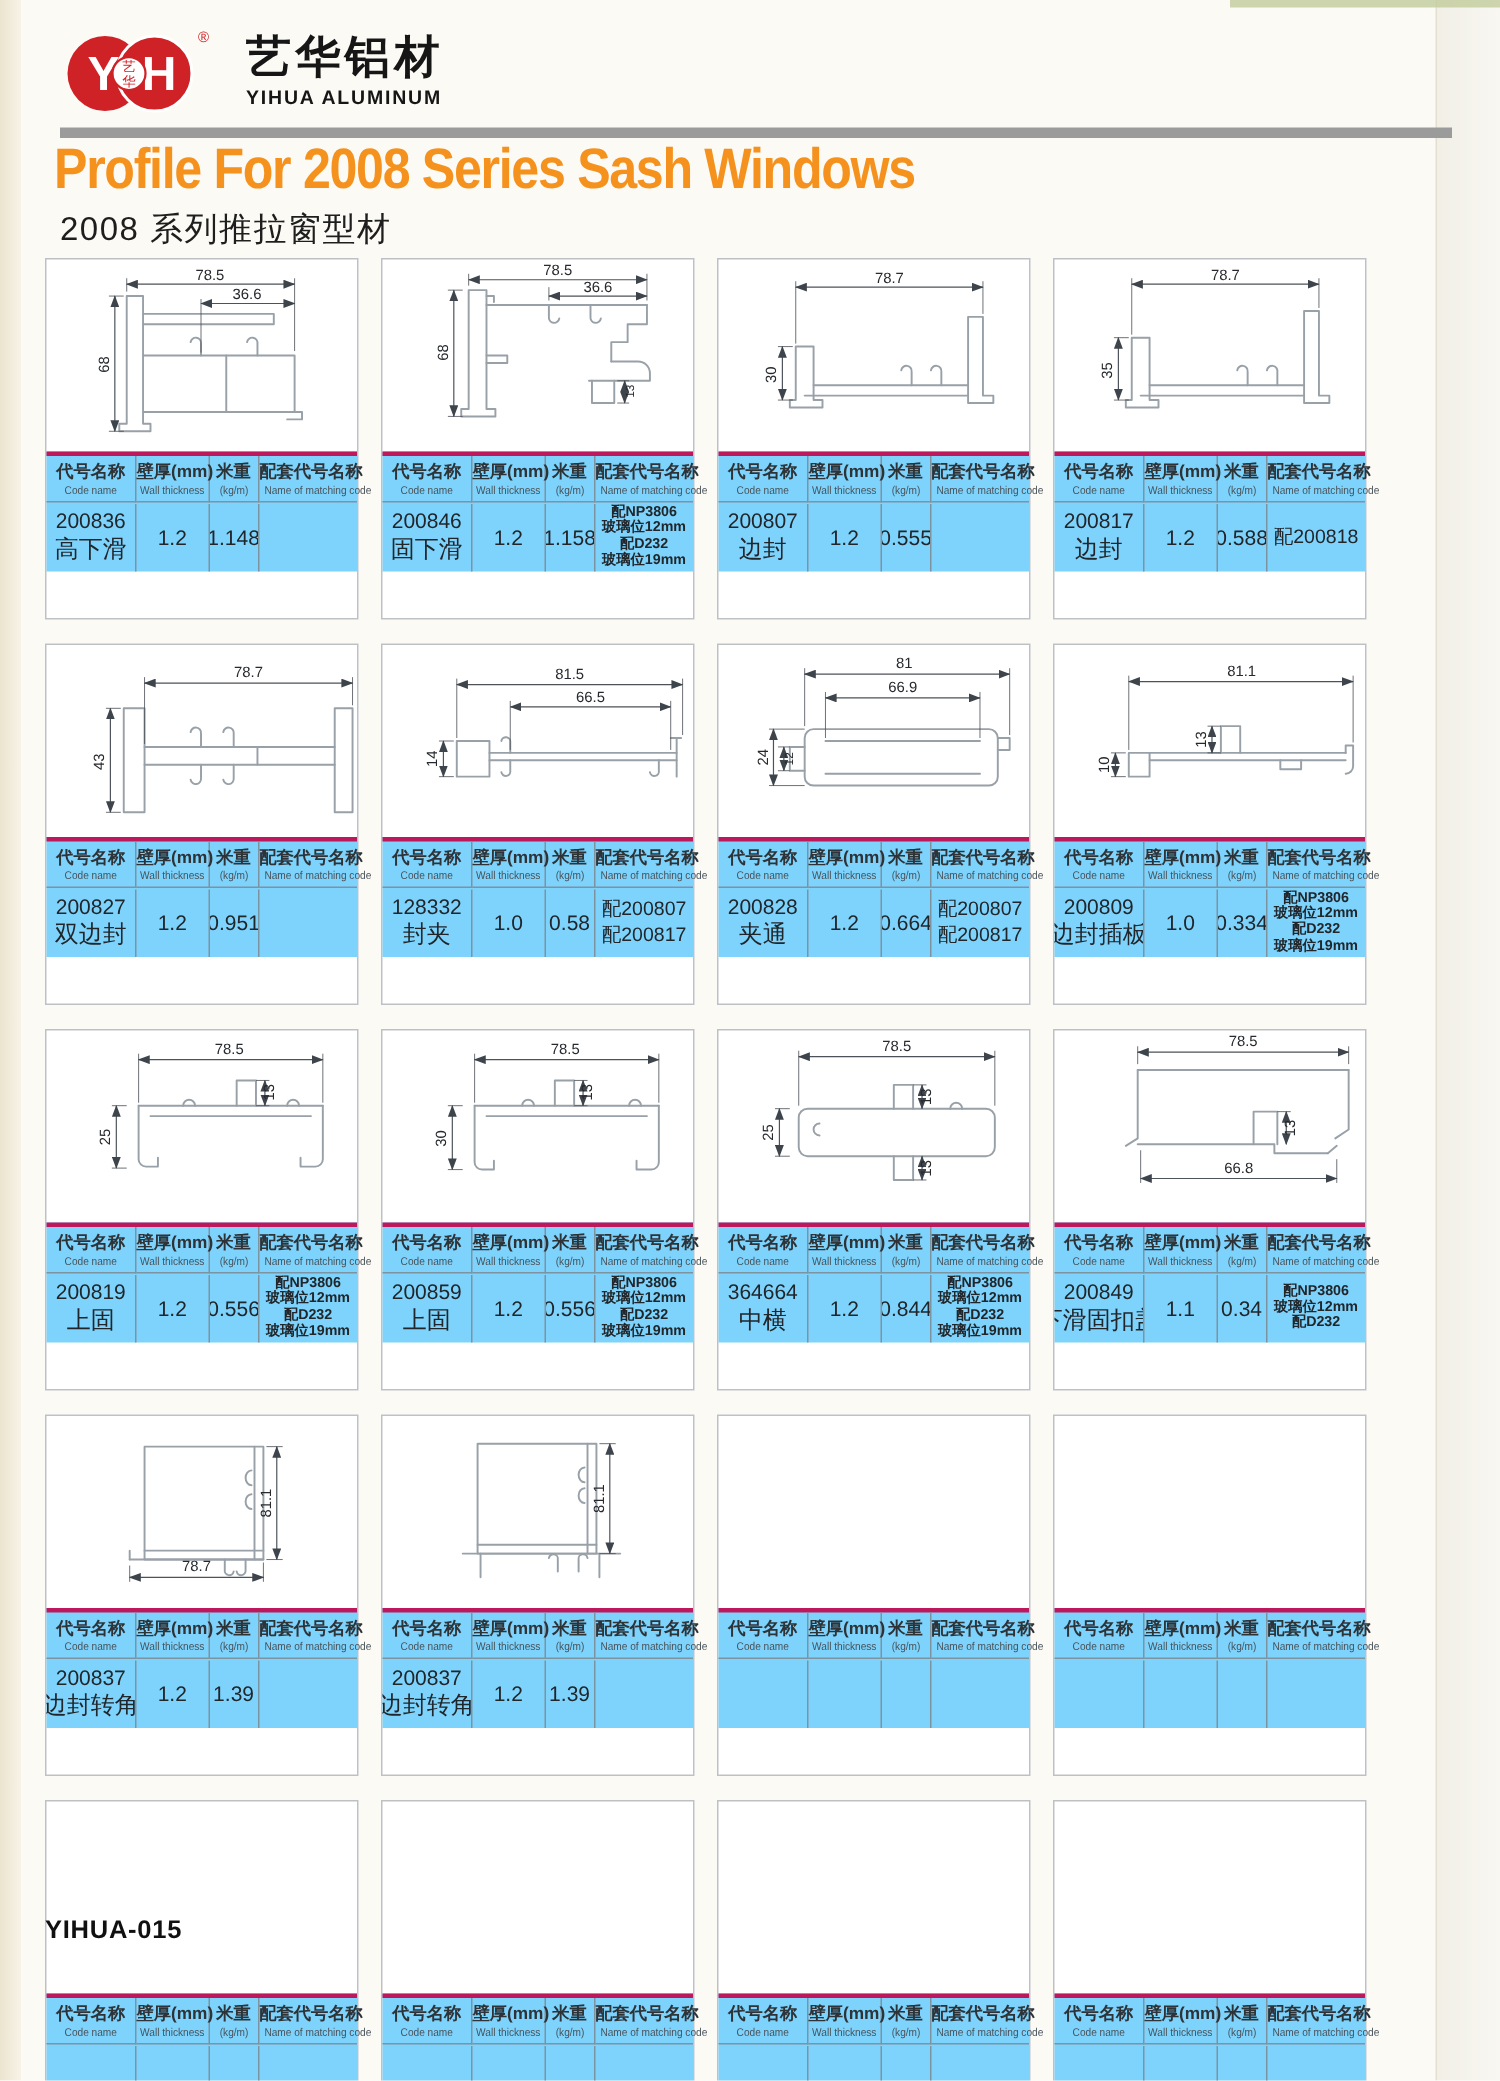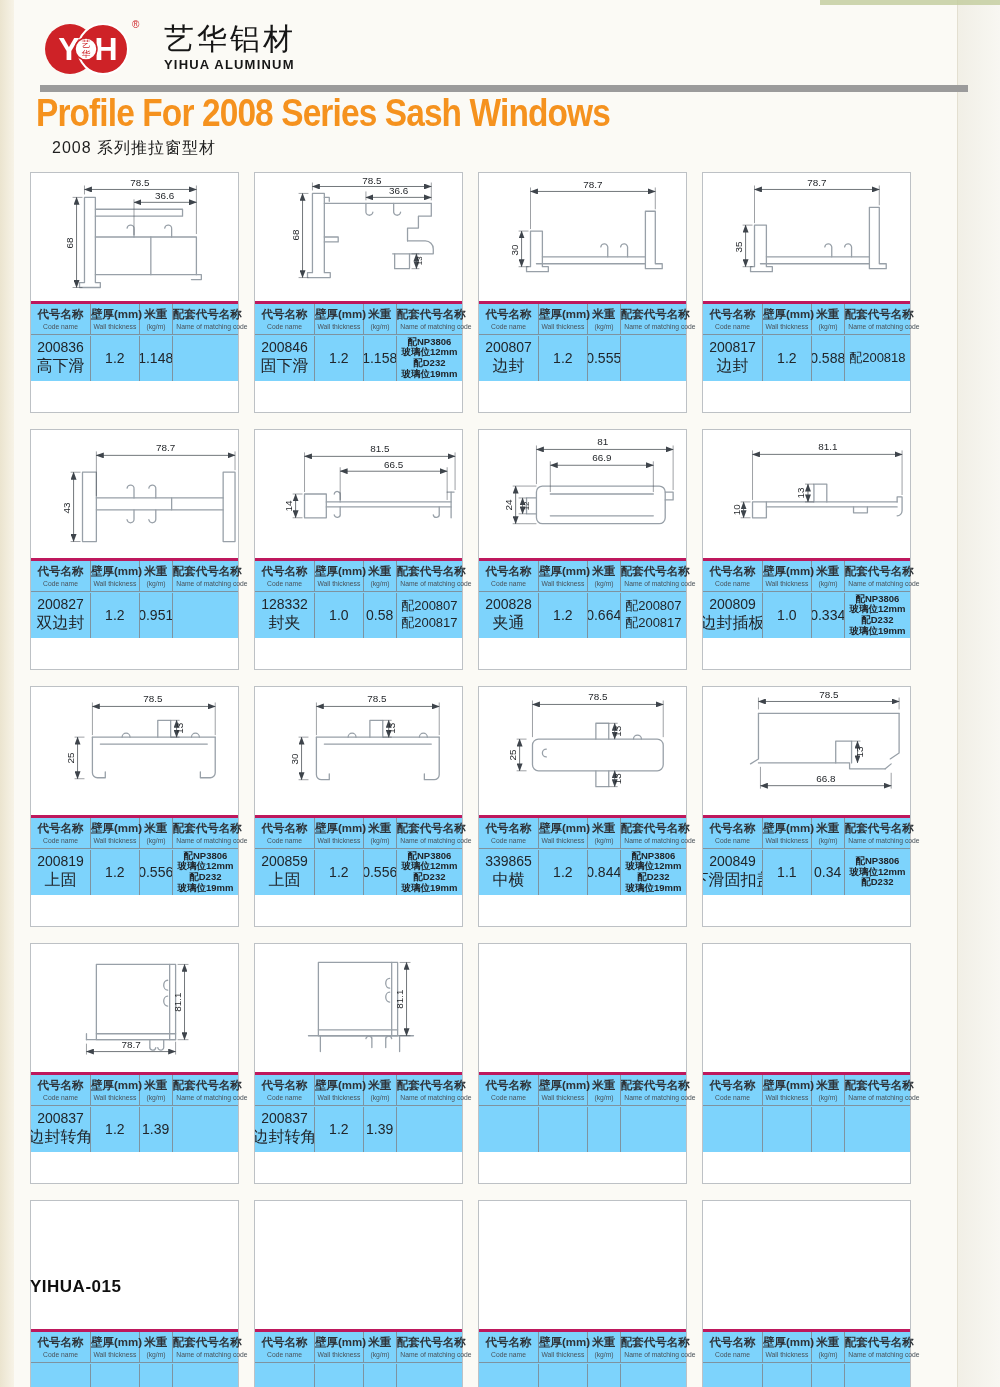--- a/index.html
+++ b/index.html
@@ -2,26 +2,26 @@
 <html><head>
 <meta charset="utf-8">
 <style>
   html,body{margin:0;padding:0}
   body{width:1000px;height:1387px;position:relative;overflow:hidden;background:#FBFAF5;font-family:"Liberation Sans",sans-serif}
   .edge-left{position:absolute;left:0;top:0;width:14px;height:100%;background:linear-gradient(90deg,#EBE4CF,#F7F3E7)}
   .edge-right{position:absolute;right:0;top:0;width:42px;height:100%;background:linear-gradient(90deg,#F1EFE6,#F8F7F2);border-left:1px solid #E3DFD0}
   .corner-green{position:absolute;right:0;top:0;width:180px;height:5px;background:#C2CC9C;opacity:.8}
   .logo-row{position:absolute;left:36px;top:16px;display:flex;align-items:center}
   .brand-text{margin-left:10px}
-  .brand-cn{font-size:30px;font-weight:normal;color:#161616;letter-spacing:3px;line-height:1}
+  .brand-cn{font-size:30px;font-weight:bold;color:#161616;letter-spacing:3px;line-height:1}
   .brand-en{font-size:13px;font-weight:bold;color:#161616;letter-spacing:1.2px;margin-top:3px}
   .gray-bar{position:absolute;left:40px;top:85px;width:928px;height:7px;background:#9B9B9B}
   .title-en{position:absolute;left:36px;top:94px;color:#F5921E;font-weight:bold;font-size:38px;line-height:1.05;white-space:nowrap}
   .title-en .squeeze{display:inline-block;transform:scaleX(.88);transform-origin:left center;letter-spacing:-1px}
-  .title-cn{position:absolute;left:52px;top:138px;font-size:16px;color:#1E1E1E;letter-spacing:1px}
+  .title-cn{position:absolute;left:40px;top:138px;font-size:22px;color:#1E1E1E;letter-spacing:1px}
   .grid{position:absolute;left:30px;top:172px;width:881px;display:grid;grid-template-columns:repeat(4,209px);gap:16px 15px}
   .cell{height:241px;background:#FFFFFF;border:1px solid #BDC1C5;box-sizing:border-box;display:flex;flex-direction:column}
   .draw{height:128px}
   svg.dwg{width:100%;height:128px;display:block}
   .tbl-slot{flex:1}
   .spec{display:grid;grid-template-columns:29% 23.5% 16% 31.5%;height:77px;background:#7dd3fc;border-top:3px solid #be185d}
   .spec .h{border-right:1px solid #7E93A0;border-bottom:1px solid #7E93A0;text-align:center;padding-top:3px;height:31px;box-sizing:border-box;overflow:visible}
   .spec .d{border-right:1px solid #7E93A0;text-align:center;display:flex;flex-direction:column;justify-content:center;align-items:center;height:45px;box-sizing:border-box;overflow:hidden}
   .spec .h:nth-child(4),.spec .d:nth-child(8){border-right:none}
   .hcn{font-size:11.5px;font-weight:bold;color:#2E3338;white-space:nowrap}
@@ -723,21 +723,21 @@
     </div>
     <div class="h">
       <div class="hcn">米重</div>
       <div class="hen">(kg/m)</div>
     </div>
     <div class="h">
       <div class="hcn">配套代号名称</div>
       <div class="hen">Name of matching code</div>
     </div>
     <div class="d">
-      <div class="code">339865</div>
+      <div class="code">364664</div>
       <div class="cname">中横</div>
     </div>
     <div class="d">
       <div class="val">1.2</div>
     </div>
     <div class="d">
       <div class="val">0.844</div>
     </div>
     <div class="d">
       <div class="m-val multi">配NP3806

